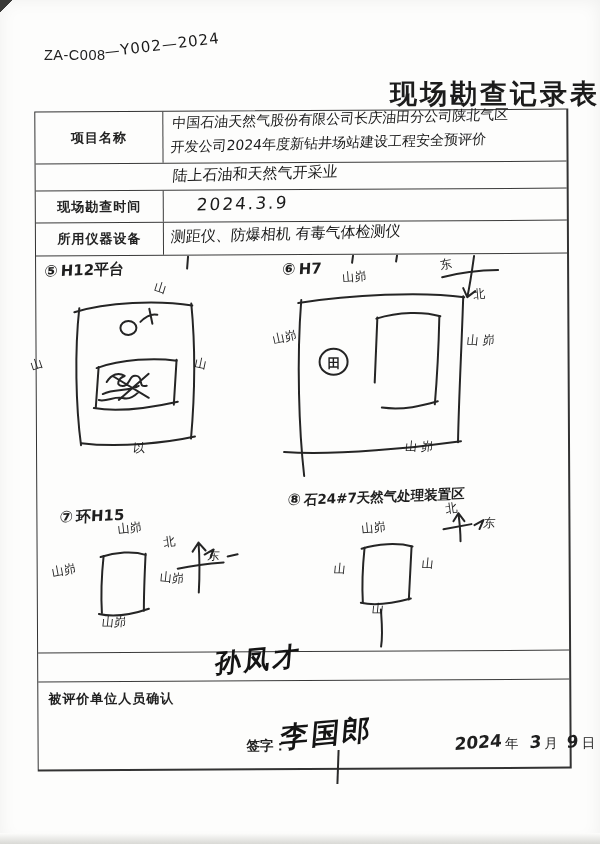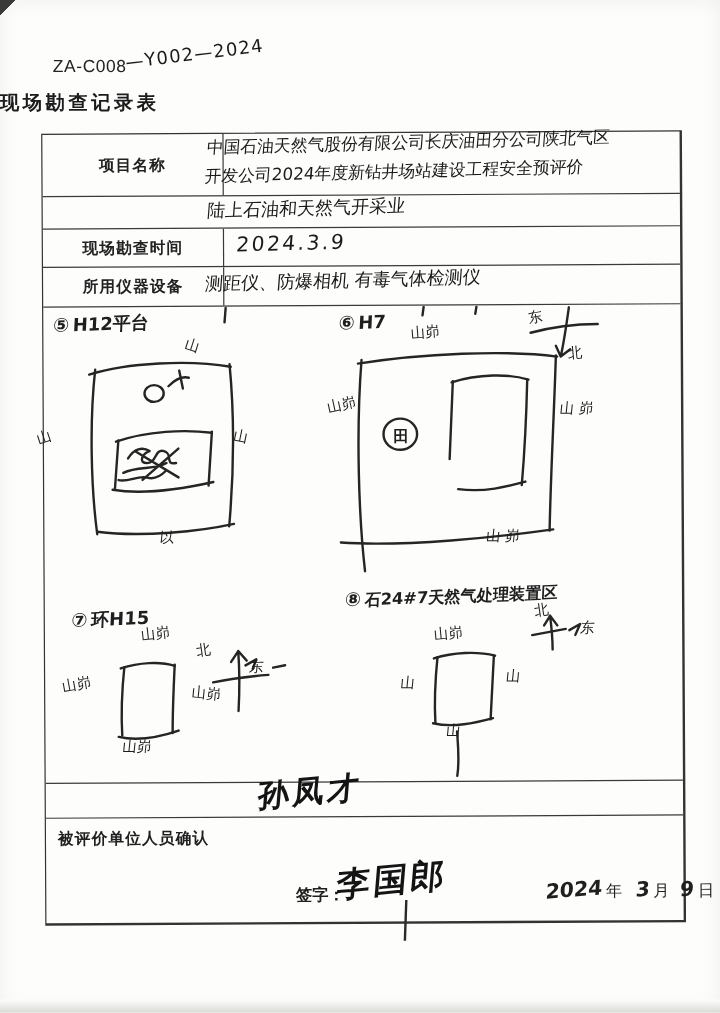--- a/index.html
+++ b/index.html
@@ -18,31 +18,31 @@
     background:linear-gradient(#fdfdfc,#d9d9d5);
   }
   .code-line{position:absolute;left:44px;top:46px;white-space:nowrap;}
   .code-printed{font-weight:normal;font-size:14.5px;letter-spacing:0.5px;color:#222;}
   .hw{font-family:"DejaVu Sans",sans-serif;color:#1a1a1a;}
   .code-hw{
     display:inline-block;font-size:15px;font-weight:500;
     transform:rotate(-7deg) translateY(-3px);transform-origin:left bottom;letter-spacing:1px;
   }
   .title{
-    position:absolute;left:0;right:0;top:76px;margin:0;text-align:left;
-    font-size:16px;font-weight:bold;letter-spacing:3px;color:#1c1c1c;
+    position:absolute;left:0;right:0;top:76px;margin:0;text-align:right;
+    font-size:27px;font-weight:bold;letter-spacing:3px;color:#1c1c1c;
   }
   .table{
     position:absolute;left:36px;top:110px;width:534px;height:660px;
     border:solid #333;border-width:1.5px 2px 2px 1.5px;box-sizing:border-box;
     transform:rotate(-0.3deg);
   }
   .row{position:absolute;left:0;width:100%;border-bottom:1px solid #3a3a3a;box-sizing:border-box;}
   .lab{
-    position:absolute;left:0;top:0;bottom:0;width:151px;border-right:1px solid #3a3a3a;
+    position:absolute;left:0;top:0;bottom:0;width:128px;border-right:1px solid #3a3a3a;
     display:flex;align-items:center;justify-content:center;
     font-size:13px;font-weight:bold;color:#222;letter-spacing:1px;box-sizing:border-box;
   }
   .val{position:absolute;left:129px;right:0;top:0;bottom:0;}
   .hw-line{display:block;white-space:nowrap;transform:rotate(-1.2deg) skewX(-6deg);transform-origin:left center;}
   .proj1{position:absolute;left:8px;top:3px;font-size:14px;}
   .proj2{position:absolute;left:6px;top:27px;font-size:14px;}
   .ind{position:absolute;left:8px;top:3px;font-size:15px;}
   .time{position:absolute;left:32px;top:4px;font-size:17px;letter-spacing:2px;}
   .inst{position:absolute;left:6px;top:5px;font-size:15px;}

